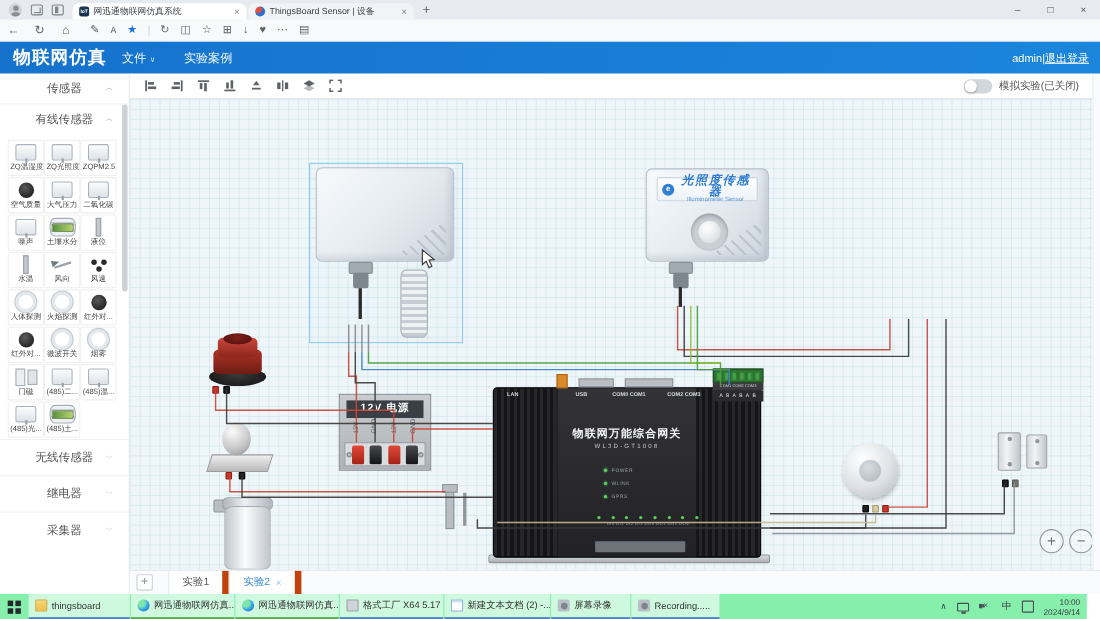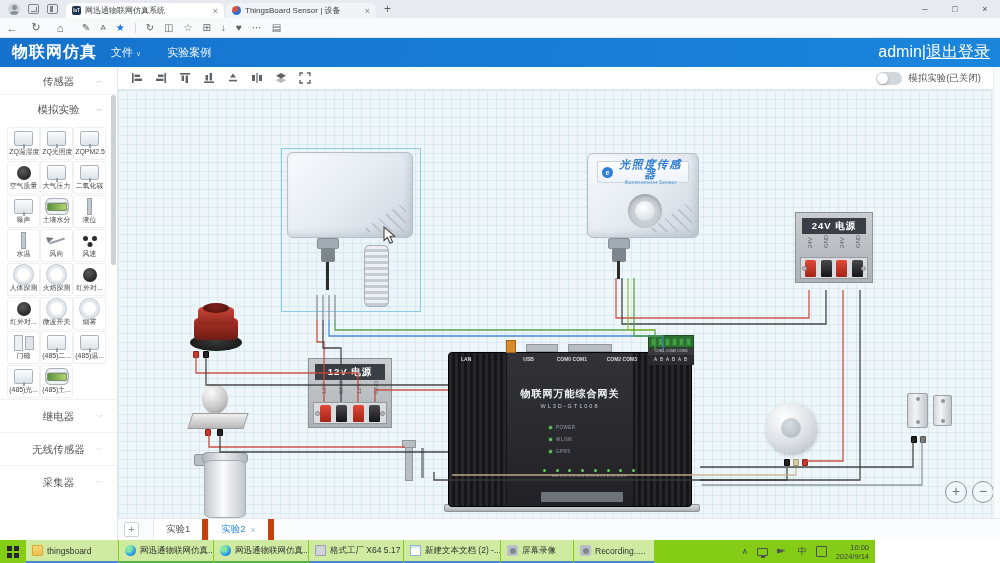--- a/index.html
+++ b/index.html
@@ -33,21 +33,21 @@
   .urltext { font-size:8.5px; color:#333; }
   .addr-right { display:flex; align-items:center; gap:10px; margin-left:10px; color:#5f6368; font-size:10px; }
   .addr-right .star { color:#1a73e8; }
   .addr-sep { width:1px; height:10px; background:#d4d8dc; }
 
   
   .appheader { position:absolute; left:0; top:38px; width:1000px; height:29px; background:linear-gradient(100deg,#1572cd,#1b85dc); display:flex; align-items:center; color:#fff; }
   .apptitle { font-size:16px; font-weight:bold; margin:0 14px 0 12px; letter-spacing:1px; }
   .hmenu { font-size:11px; margin-right:26px; opacity:.95; }
   .hmenu .chev { font-size:7px; opacity:.8; }
-  .userbox { position:absolute; right:10px; font-size:16px; }
+  .userbox { position:absolute; right:10px; font-size:10px; }
   .userbox .logout { text-decoration:underline; }
 
   
   .sidebar { position:absolute; left:0; top:67px; width:118px; height:473px; background:#fff; border-right:1px solid #e4e7ea; overflow:hidden; }
   .sb-head { position:relative; height:28px; line-height:28px; text-align:center; font-size:10.5px; color:#555; border-bottom:1px solid #f0f1f3; }
   .sb-head .chev { position:absolute; right:14px; color:#aaa; font-size:7px; }
   .sb-grid { display:flex; flex-wrap:wrap; padding:4px 5px 0 7px; }
   .sb-cell { width:33px; height:33px; margin:0 0 1px 0; border:1px solid #f0f0f0; border-radius:2px; text-align:center; padding-top:2px; }
   .sb-label { font-size:7.5px; color:#444; white-space:nowrap; transform:scale(.92); }
   .si { width:24px; height:17px; margin:0 auto; position:relative; display:flex; align-items:center; justify-content:center; }
@@ -154,21 +154,21 @@
   .zoombtn { width:22px; height:22px; border-radius:50%; border:1.5px solid #8f969c; color:#6e757b; background:rgba(255,255,255,.25); font-size:14px; line-height:19px; text-align:center; }
 
   
   .btabs { position:absolute; left:118px; top:518px; width:882px; height:22px; background:#fafbfc; border-top:1px solid #e5e8ea; display:flex; align-items:center; }
   .btab-add { width:15px; height:15px; border:1px solid #ccd2d7; border-radius:2px; color:#8a9096; font-size:11px; line-height:13px; text-align:center; margin:0 14px 0 6px; background:#fff; }
   .btab { height:22px; padding:0 12px; background:#fff; border-left:1px solid #e5e8ea; border-right:6px solid #c2410c; font-size:9.5px; color:#555; display:flex; align-items:center; gap:5px; }
   .btab.active { color:#2f87d8; }
   .btab .x { color:#9bbfe0; font-size:9px; }
 
   
-  .taskbar { position:absolute; left:0; top:540px; width:875px; height:23px; background:#84cc16; display:flex; align-items:stretch; }
+  .taskbar { position:absolute; left:0; top:540px; width:988px; height:23px; background:#86efac; display:flex; align-items:stretch; }
   .tstart { width:26px; display:flex; align-items:center; justify-content:center; }
   .winlogo { position:relative; width:12px; height:12px; }
   .winlogo:before { content:""; position:absolute; width:5px; height:5px; background:#23262b; box-shadow:7px 0 0 #23262b, 0 7px 0 #23262b, 7px 7px 0 #23262b; }
   .tapp { display:flex; align-items:center; padding:0 6px; margin-right:1px; background:rgba(255,255,255,.6); border-bottom:2px solid #4a87c7; font-size:8.5px; color:#333; white-space:nowrap; overflow:hidden; }
   .app-ic { width:11px; height:11px; margin-right:4px; flex:none; }
   .ic-folder { background:linear-gradient(#f7d774,#eebf4d); border:1px solid #d9a73a; border-radius:1px; }
   .ic-edge { border-radius:50%; background:radial-gradient(circle at 32% 32%, #7ee6a8 0 28%, #35a6e8 55%, #1b5fb5); }
   .ic-app { background:#cfd4da; border:1px solid #9aa1a8; border-radius:1px; }
   .ic-notepad { background:#fff; border:1px solid #8fb6d9; box-shadow:inset 0 2px 0 #d7e6f3; }
   .ic-camera { background:#b9bfc6; border-radius:2px; position:relative; }
@@ -242,21 +242,21 @@
     <span class="userbox">
       <span>admin</span><span>|</span><span class="logout">退出登录</span>
     </span>
   </div>
 
   <div class="sidebar">
     <div class="sb-head">
       <span>传感器</span><span class="chev">︿</span>
     </div>
     <div class="sb-head" style="border-bottom:none;">
-      <span>模拟实验</span><span class="chev">︿</span>
+      <span>有线传感器</span><span class="chev">︿</span>
     </div>
     <div class="sb-grid" id="sb-grid">
         <div class="sb-cell">
           <div class="si box"></div>
           <div class="sb-label">ZQ温湿度</div>
         </div>
         <div class="sb-cell">
           <div class="si box"></div>
           <div class="sb-label">ZQ光照度</div>
         </div>
@@ -339,22 +339,22 @@
         <div class="sb-cell">
           <div class="si box"></div>
           <div class="sb-label">(485)光...</div>
         </div>
         <div class="sb-cell">
           <div class="si probe"></div>
           <div class="sb-label">(485)土...</div>
         </div>
       </div>
     <div class="sb-collapsed" id="sb-collapsed">
+        <div class="sb-head" style="border-top: 1px solid rgb(240, 241, 243); border-bottom: none; height: 33px; line-height: 33px;"><span>无线传感器</span><span class="chev">﹀</span></div>
         <div class="sb-head" style="border-top: 1px solid rgb(240, 241, 243); border-bottom: none; height: 33px; line-height: 33px;"><span>继电器</span><span class="chev">﹀</span></div>
-        <div class="sb-head" style="border-top: 1px solid rgb(240, 241, 243); border-bottom: none; height: 33px; line-height: 33px;"><span>无线传感器</span><span class="chev">﹀</span></div>
         <div class="sb-head" style="border-top: 1px solid rgb(240, 241, 243); border-bottom: none; height: 33px; line-height: 33px;"><span>采集器</span><span class="chev">﹀</span></div>
       </div>
     <div class="sb-scroll"></div>
   </div>
 
   <div class="ctoolbar">
     <div id="tb-icons" style="display:flex;">
         <span class="t-icon">
           <svg width="12" height="12" viewBox="0 0 12 12">
             <rect x="1" y="1" width="1.6" height="10" fill="#5f6368"></rect>
@@ -450,37 +450,20 @@
       </div>
       <div class="vents"></div>
       <div class="abs dome-ring" style="left:41px;top:41px;width:34px;height:34px;">
           <div class="dome-in"></div>
         </div>
       <div class="abs gland1" style="left:21px;top:85px;width:22px;height:11px;"></div>
       <div class="abs gland2" style="left:25px;top:95px;width:14px;height:14px;"></div>
       <div class="abs" style="left:30px;top:108px;width:3px;height:18px;background:#2b2b2b;"></div>
     </div>
 
-    <div class="abs psu" style="left:677px;top:122px;width:78px;height:71px;">
-      <div class="psu-head">24V 电源</div>
-      <div class="psu-labels">
-        <span>24V</span>
-        <span>GND</span>
-        <span>24V</span>
-        <span>GND</span>
-      </div>
-      <div class="clamp-strip">
-        <span class="screw" style="left:1px;"></span>
-          <span class="screw" style="right:1px;"></span>
-        <i class="clamp r"></i>
-        <i class="clamp k"></i>
-        <i class="clamp r"></i>
-        <i class="clamp k"></i>
-      </div>
-    </div>
 
     <div class="abs psu" style="left:190px;top:268px;width:84px;height:70px;">
       <div class="psu-head">12V 电源</div>
       <div class="psu-labels">
         <span>12V</span>
         <span>GND</span>
         <span>12V</span>
         <span>GND</span>
       </div>
       <div class="clamp-strip">

